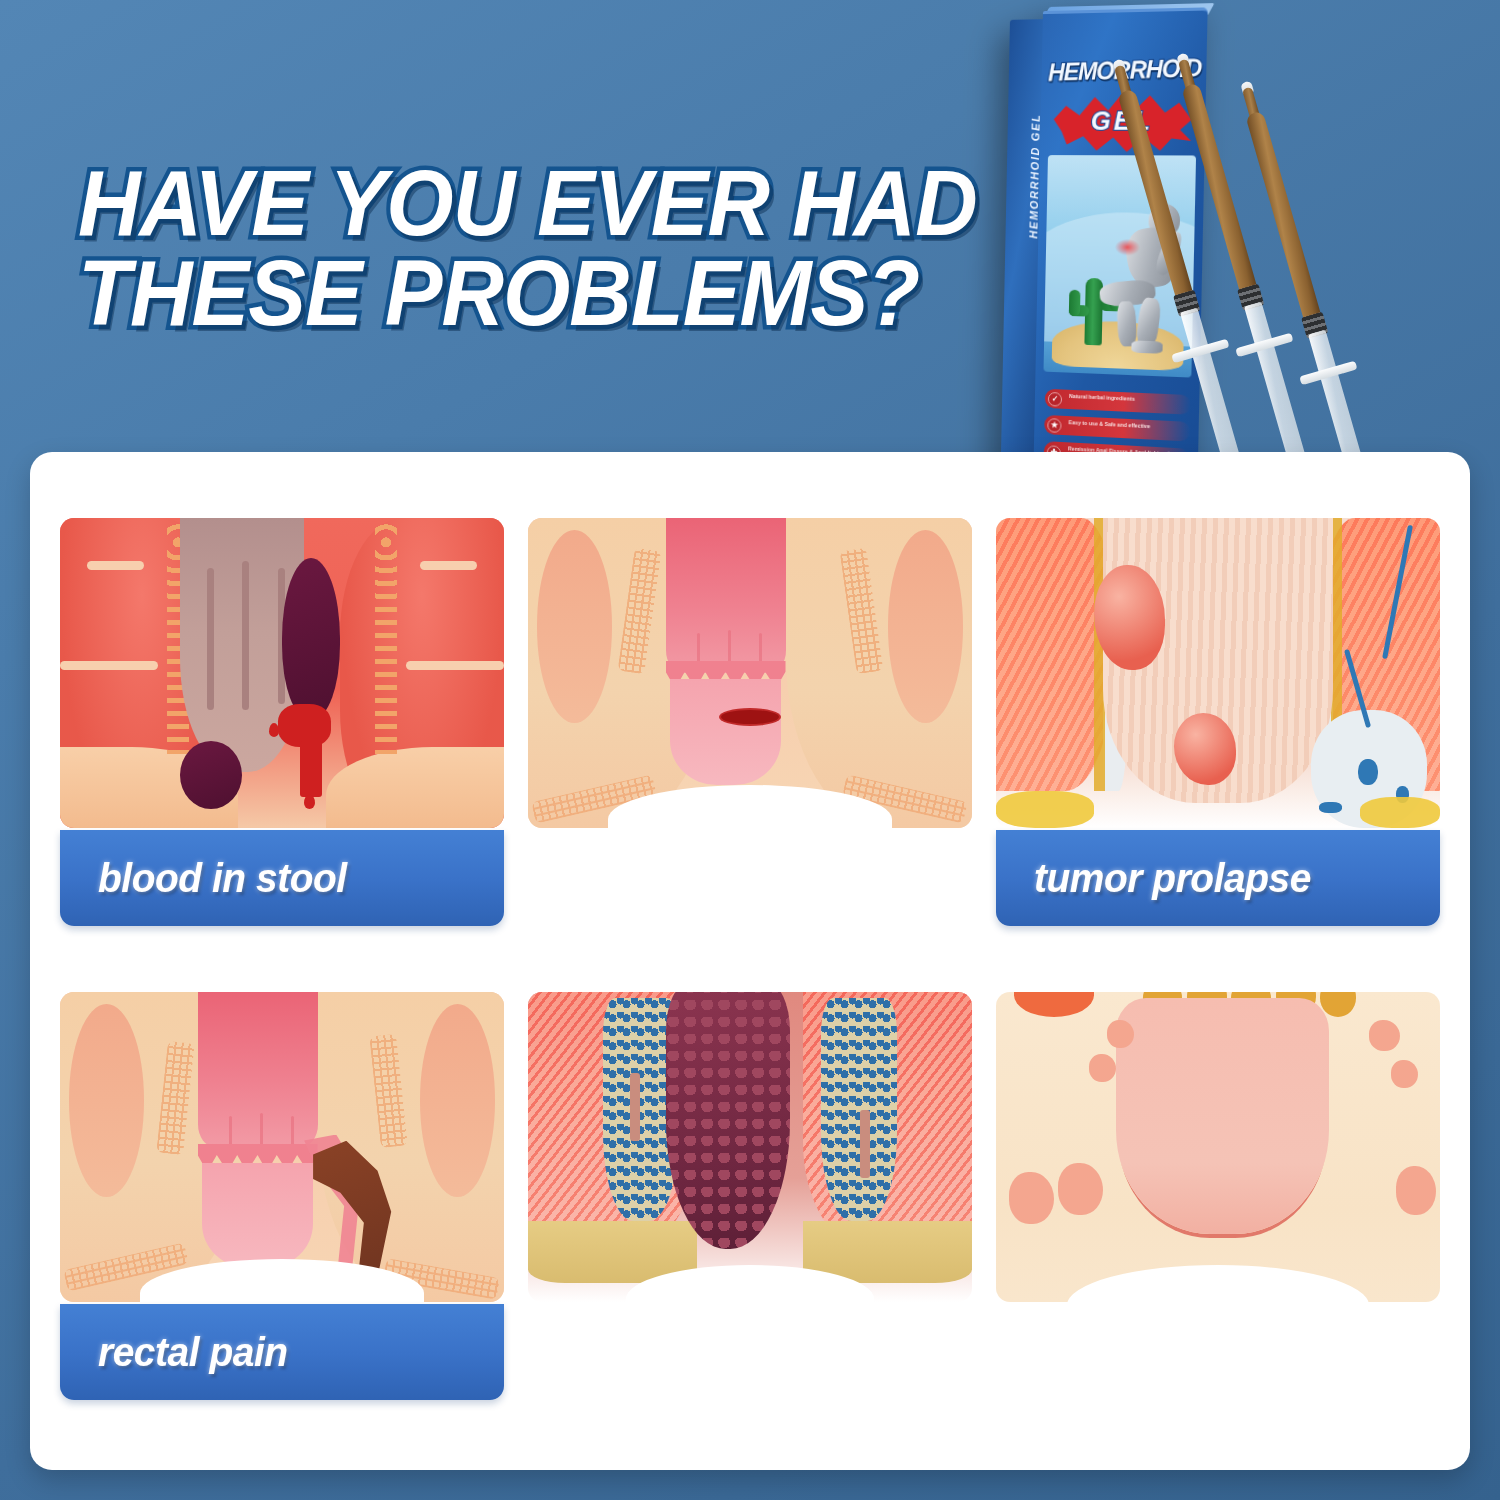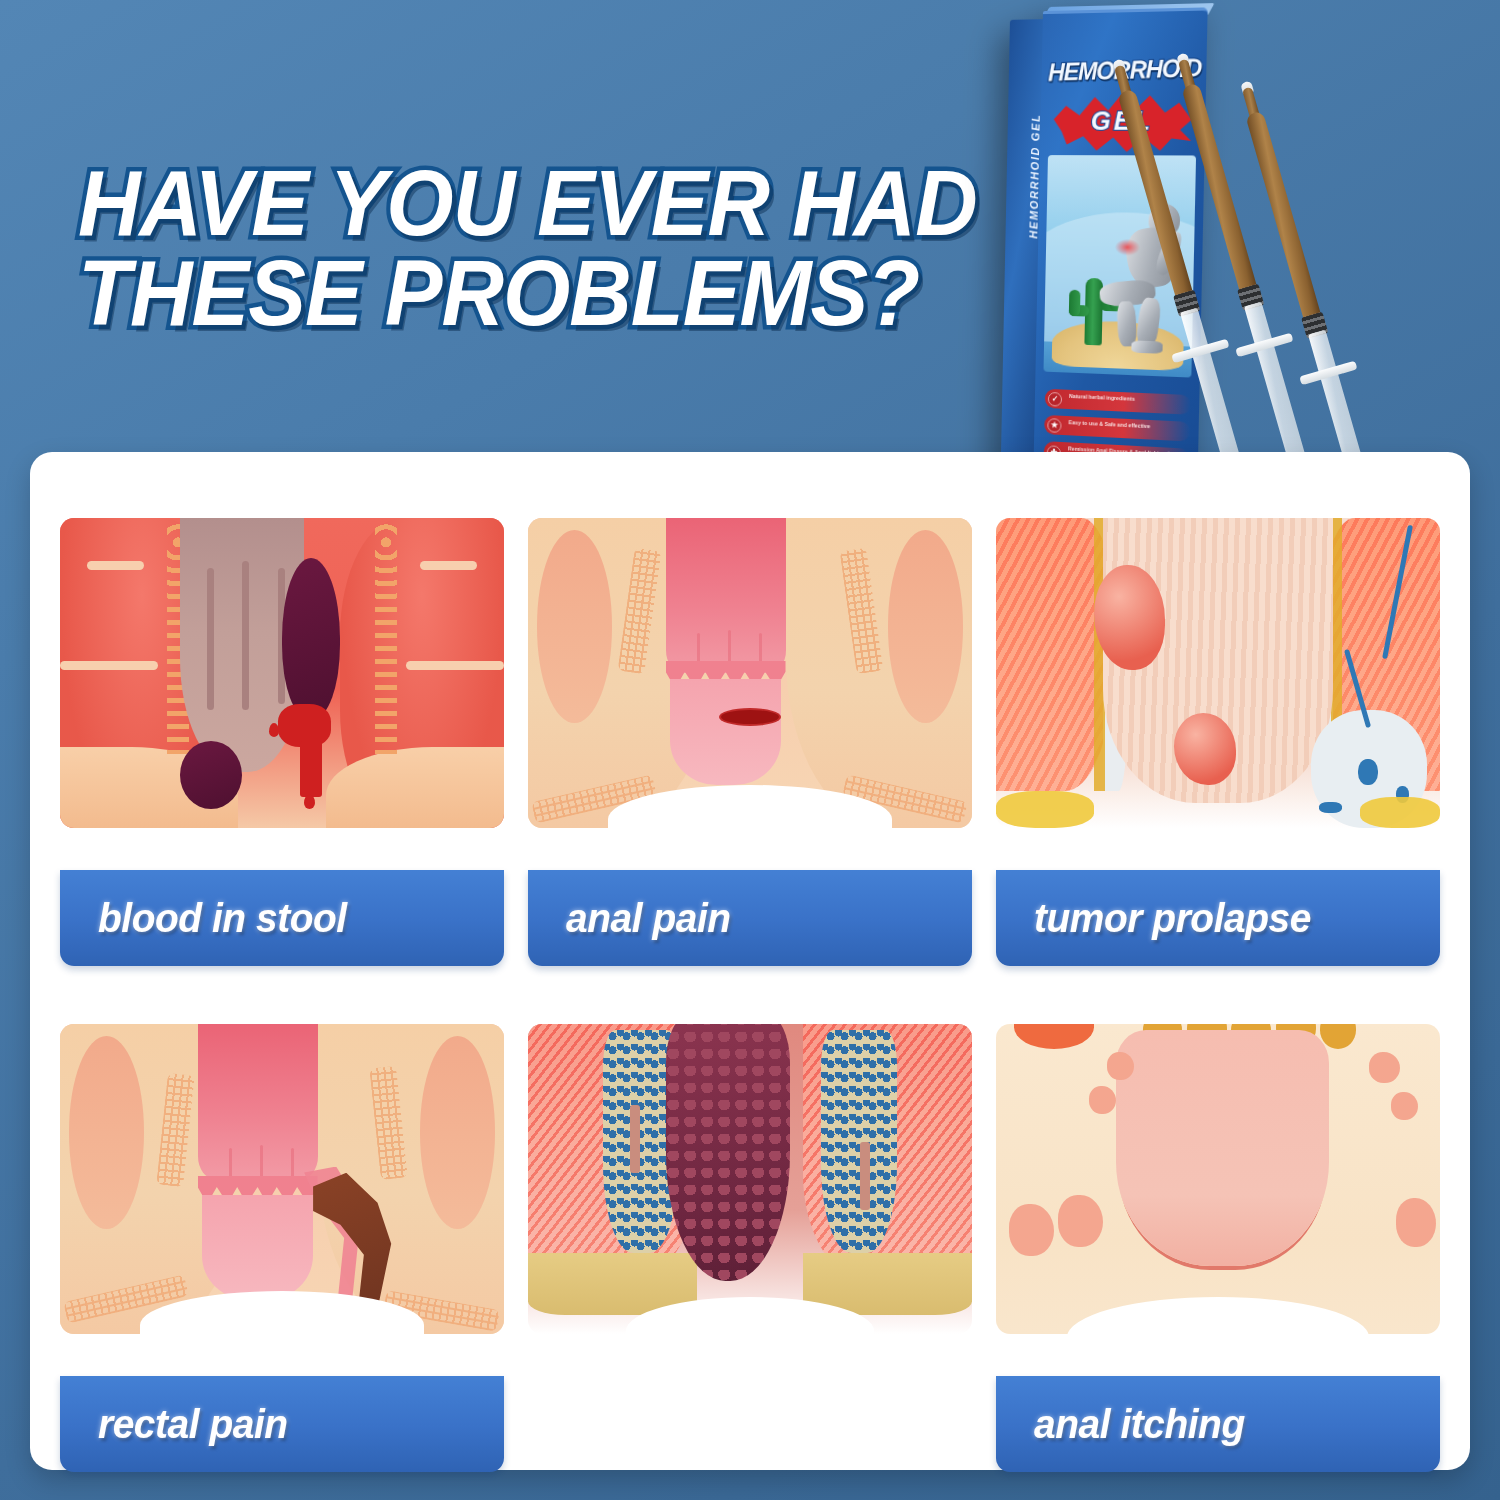--- a/index.html
+++ b/index.html
@@ -191,21 +191,21 @@
   #card{
     position:absolute; left:30px; top:452px; width:1440px; height:1018px;
     background:#ffffff; border-radius:22px;
     box-shadow:0 10px 26px rgba(0,0,0,.20);
   }
   #grid{
     position:absolute; left:30px; top:66px; width:1380px; height:890px;
     display:grid; grid-template-columns:repeat(3,1fr); grid-template-rows:repeat(2,1fr);
     column-gap:24px; row-gap:58px;
   }
-  .cell{ position:relative; display:flex; flex-direction:column;gap:40px; }
+  .cell{ position:relative; display:flex; flex-direction:column; }
   .illus{
     position:relative; width:100%; height:310px;
     border-radius:14px; overflow:hidden; background:#fff;
   }
   .label{
     position:relative; margin-top:2px;
     background:linear-gradient(180deg,#4480d4 0%,#3a72c8 52%,#2f63b4 100%);
     border-radius:0 0 14px 14px;
     height:96px; display:flex; align-items:center; padding-left:38px;
     box-shadow:0 4px 7px rgba(20,60,120,.22);
@@ -501,23 +501,20 @@
           <div class="rect"></div>
           <div class="ridge" style="left:38%;top:37%;height:11%;"></div>
           <div class="ridge" style="left:45%;top:36%;height:12%;"></div>
           <div class="ridge" style="left:52%;top:37%;height:11%;"></div>
           <div class="zig"></div>
           <div class="lower"></div>
           <div class="fissure"></div>
           <div class="white-bot"></div>
         </div>
       </div>
-      <div class="label">
-        <span>anal pain</span>
-      </div>
     </div>
 
     <div class="cell">
       <div class="illus">
         <div class="p4">
           <div class="wall l"></div>
           <div class="wall r"></div>
           <div class="serosa l"></div>
           <div class="serosa r"></div>
           <div class="gold" style="left:22%;"></div>
@@ -597,19 +594,16 @@
           <div class="blob" style="left:25%;top:9%;width:6%;height:9%;"></div>
           <div class="blob" style="left:21%;top:20%;width:6%;height:9%;"></div>
           <div class="blob" style="left:3%;top:58%;width:10%;height:17%;"></div>
           <div class="blob" style="left:14%;top:55%;width:10%;height:17%;"></div>
           <div class="blob" style="right:9%;top:9%;width:7%;height:10%;"></div>
           <div class="blob" style="right:5%;top:22%;width:6%;height:9%;"></div>
           <div class="blob" style="right:1%;top:56%;width:9%;height:16%;"></div>
           <div class="white-bot"></div>
         </div>
       </div>
-      <div class="label">
-        <span>anal itching</span>
-      </div>
     </div>
 
   </div>
 </div>
 
 </body></html>

